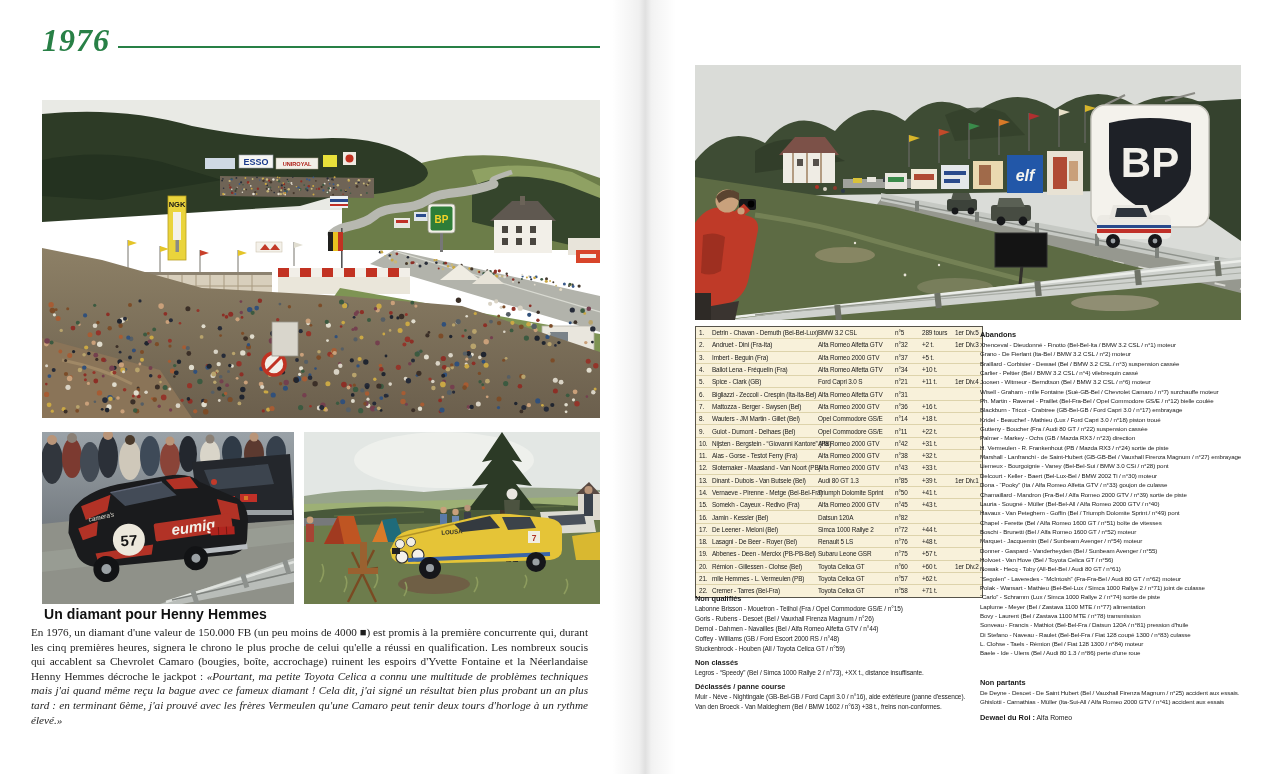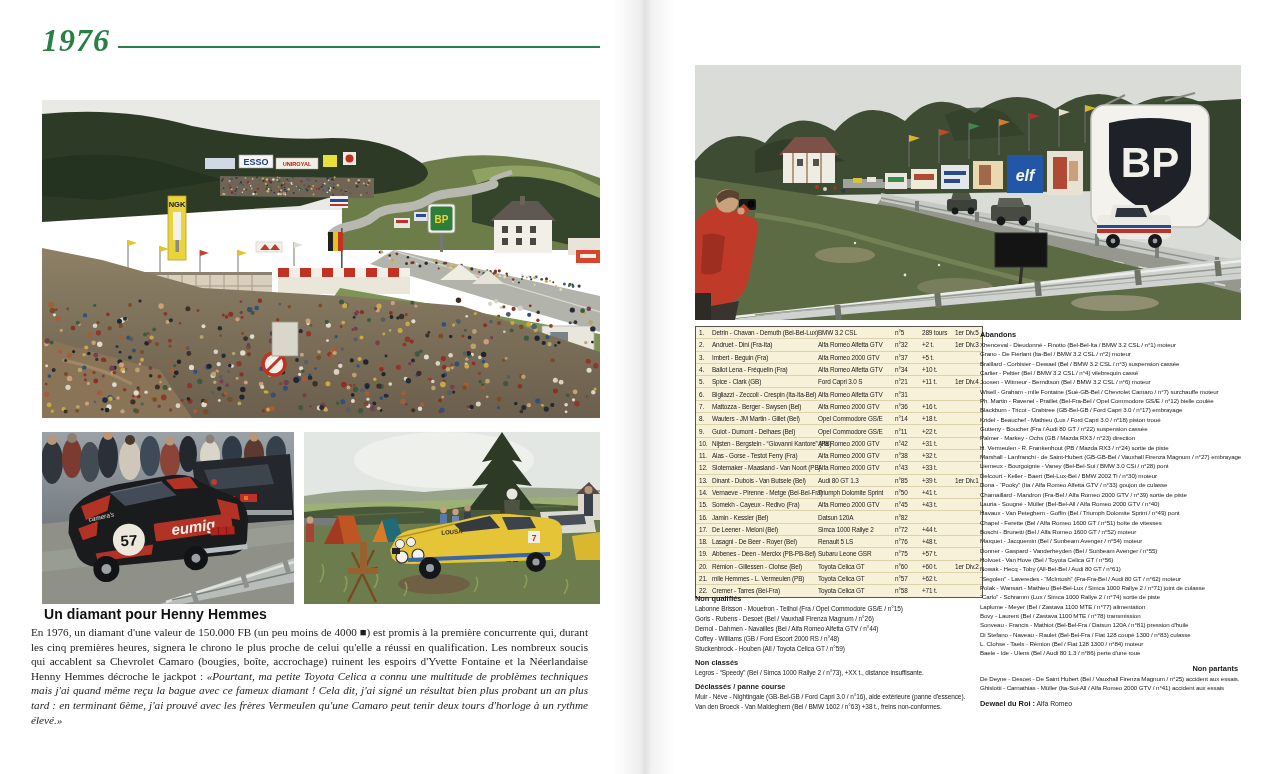--- a/index.html
+++ b/index.html
@@ -27,21 +27,21 @@
   .c-pos{padding-left:3px;}
   .c-crew,.c-car,.c-num,.c-gap,.c-div{overflow:visible;}
   
   .secs-left{left:695px;top:578px;width:292px;}
   .secs-right{left:980px;top:329px;width:258px;}
   .sec-title{font-size:7.4px;font-weight:bold;line-height:10px;margin-top:4px;}
   .secs-left .sec:first-child .sec-title{margin-top:16px;}
   .sec-line{font-size:6.5px;line-height:10px;white-space:nowrap;letter-spacing:-.1px;}
   .secs-right .sec-title{line-height:11px;margin-top:0;}
   .secs-right .sec-line{font-size:6.2px;line-height:9.35px;}
-  .secs-right .sec + .sec .sec-title{margin-top:5px;text-align:right;}
+  .secs-right .sec + .sec .sec-title{margin-top:19px;}
   .coupe{margin-top:7px;font-size:6.8px;}
   .coupe b{font-size:7.4px;}
   svg text{font-family:"Liberation Sans",sans-serif;}
 </style>
 </head>
 <body>
 
 <div id="spread">
   <div class="abs gutter"></div>
 

